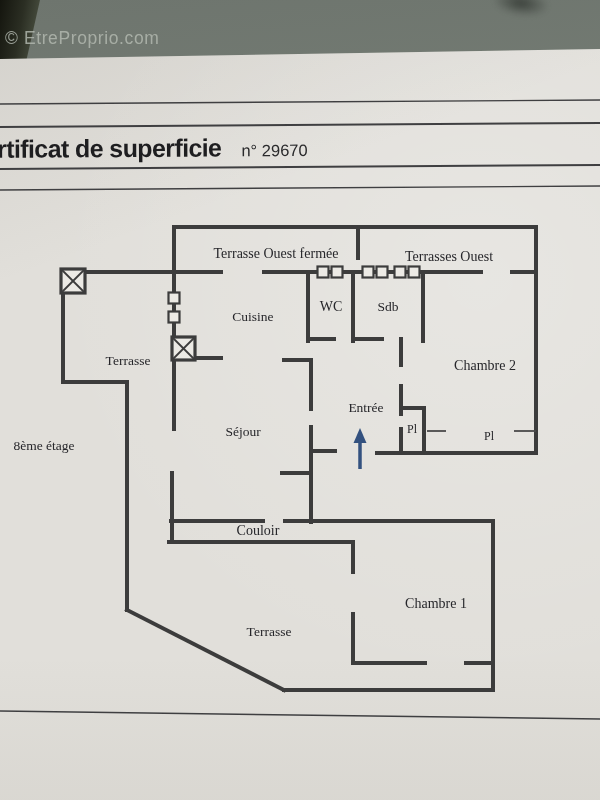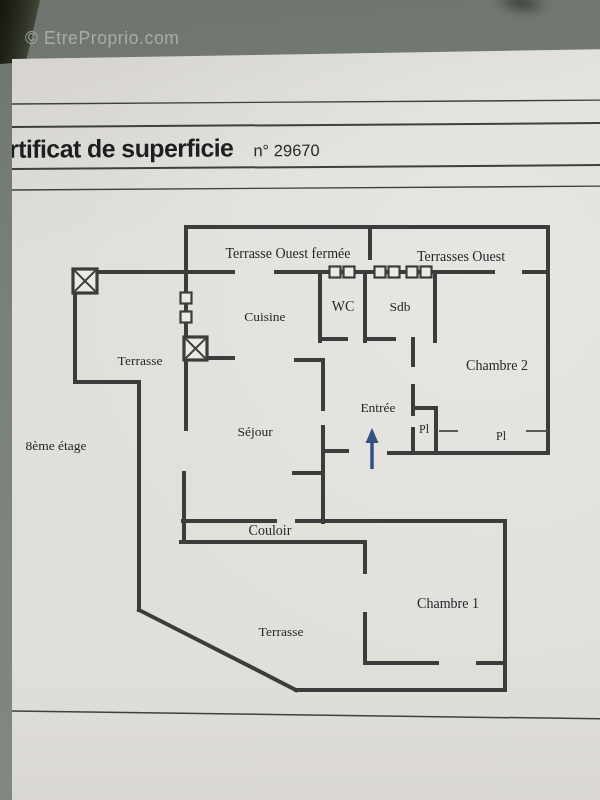--- a/index.html
+++ b/index.html
@@ -15,32 +15,31 @@
     position:absolute;left:0;top:0;width:44px;height:66px;
     background:linear-gradient(100deg,#14150e 0%,#2b2e23 45%,#4a5041 80%,rgba(90,95,82,0) 100%);
     clip-path:polygon(0 0,40px 0,26px 62px,0 64px);
   }
   .table-smudge{
     position:absolute;left:492px;top:-10px;width:58px;height:26px;
     background:radial-gradient(ellipse at center,rgba(28,33,28,.65),rgba(28,33,28,0) 70%);
     filter:blur(3px);transform:rotate(8deg);
   }
   .watermark{
-    position:absolute;left:25px;top:28px;
+    position:absolute;left:5px;top:28px;
     font-size:17.5px;letter-spacing:.6px;color:#b4bab1;opacity:.82;
   }
   .paper{
     position:absolute;inset:0;
     clip-path:polygon(0 59px,600px 49px,600px 800px,0 800px);
     background:
       radial-gradient(120% 85% at 80% 35%,rgba(255,255,255,.22),rgba(255,255,255,0) 60%),
       linear-gradient(160deg,rgba(110,105,95,.12),rgba(110,105,95,0) 28%),
       linear-gradient(0deg,rgba(120,115,100,.07),rgba(120,115,100,0) 18%),
       #e1dfda;
-    margin-left: 12px;
   }
   .title-band{
     position:absolute;left:-3px;top:129px;width:606px;height:38px;
     display:flex;align-items:baseline;transform:rotate(-0.35deg);
     color:#1e1e20;
   }
   .title-main{
     font-weight:bold;font-size:25px;letter-spacing:-0.6px;
     padding-top:4px;
   }

